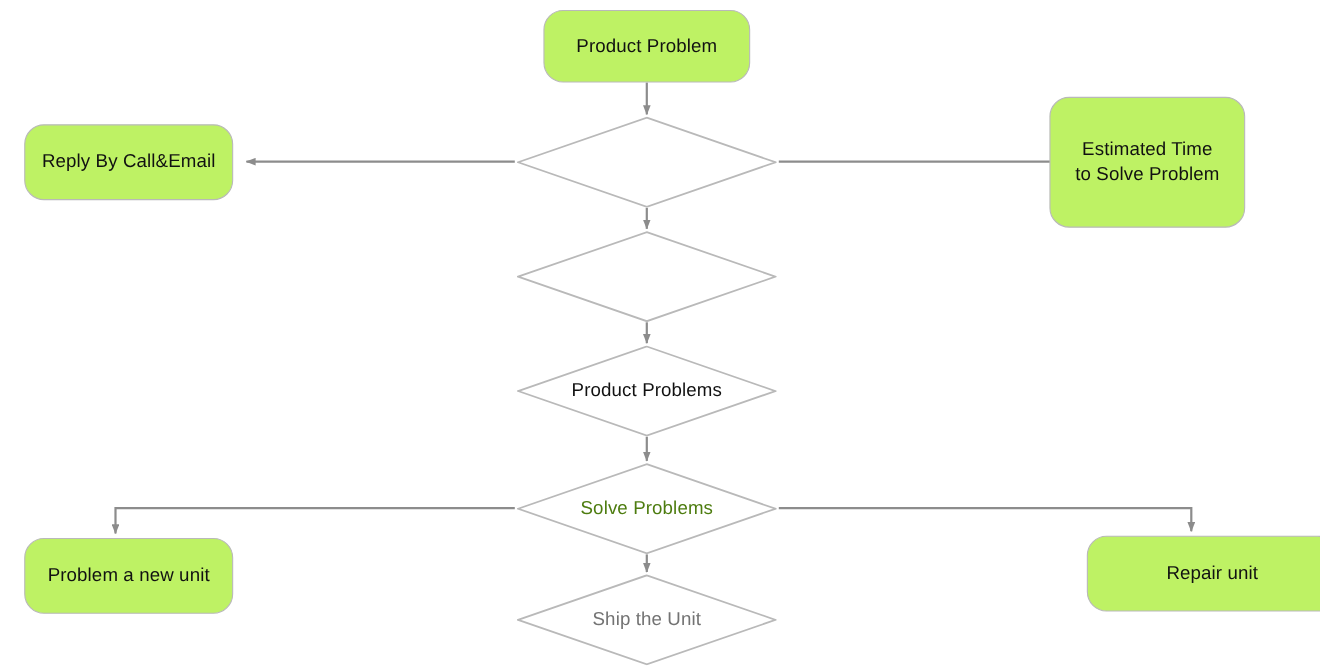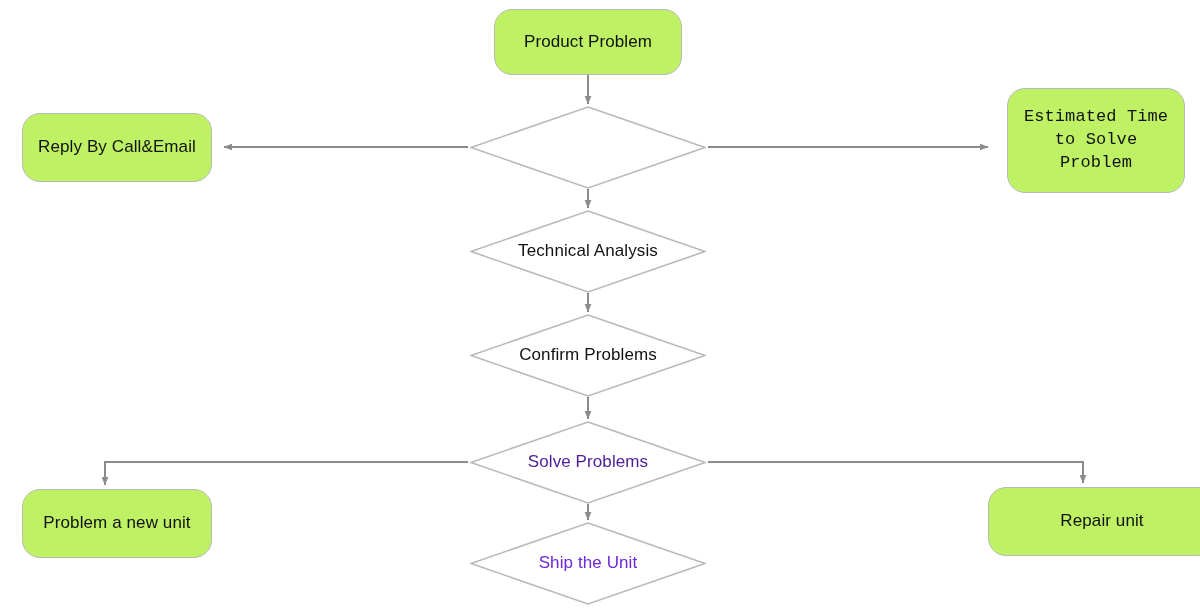--- a/index.html
+++ b/index.html
@@ -89,31 +89,31 @@
         <path d="M 588 504 L 588 520" fill="none" stroke="#8c8c8c" stroke-width="2" stroke-linejoin="miter" stroke-linecap="butt" marker-end="url(#arrowhead)"></path>
       </g>
   </svg>
 
   <div id="nodes-group">
       <div class="node node-box" style="left: 494px; top: 9px; width: 188px; height: 66px; border-color: rgb(185, 185, 185);"><span class="node-label" style="color: rgb(17, 17, 17);">Product Problem</span></div>
       <div class="node node-diamond" style="left: 470px; top: 106px; width: 236px; height: 83px;"><svg class="diamond-shape" viewBox="0 0 236 83" preserveAspectRatio="none">
           <polygon points="118,1 235,41.5 118,82 1,41.5" fill="#ffffff" stroke="#b9b9b9" stroke-width="1.6"></polygon>
         </svg></div>
       <div class="node node-box" style="left: 22px; top: 113px; width: 190px; height: 69px; border-color: rgb(185, 185, 185);"><span class="node-label" style="color: rgb(17, 17, 17);">Reply By Call&amp;Email</span></div>
-      <div class="node node-box" style="left: 1007px; top: 88px; width: 178px; height: 105px; border-color: rgb(185, 185, 185); font-family: Liberation Mono, monospace;"><span class="node-label" style="color: rgb(17, 17, 17);">Estimated Time
+      <div class="node node-box" style="left: 954px; top: 88px; width: 178px; height: 119px; border-color: rgb(185, 185, 185);"><span class="node-label" style="color: rgb(17, 17, 17);">Estimated Time
 to Solve Problem</span></div>
       <div class="node node-diamond" style="left: 470px; top: 210px; width: 236px; height: 83px;"><svg class="diamond-shape" viewBox="0 0 236 83" preserveAspectRatio="none">
           <polygon points="118,1 235,41.5 118,82 1,41.5" fill="#ffffff" stroke="#b9b9b9" stroke-width="1.6"></polygon>
-        </svg><span class="node-label" style="color: rgb(17, 17, 17);">Technical Analysis</span></div>
+        </svg></div>
       <div class="node node-diamond" style="left: 470px; top: 314px; width: 236px; height: 83px;"><svg class="diamond-shape" viewBox="0 0 236 83" preserveAspectRatio="none">
           <polygon points="118,1 235,41.5 118,82 1,41.5" fill="#ffffff" stroke="#b9b9b9" stroke-width="1.6"></polygon>
-        </svg><span class="node-label" style="color: rgb(17, 17, 17);">Confirm Problems</span></div>
+        </svg><span class="node-label" style="color: rgb(17, 17, 17);">Product Problems</span></div>
       <div class="node node-diamond" style="left: 470px; top: 421px; width: 236px; height: 83px;"><svg class="diamond-shape" viewBox="0 0 236 83" preserveAspectRatio="none">
           <polygon points="118,1 235,41.5 118,82 1,41.5" fill="#ffffff" stroke="#b9b9b9" stroke-width="1.6"></polygon>
-        </svg><span class="node-label" style="color: #4c1d95;">Solve Problems</span></div>
+        </svg><span class="node-label" style="color: #4d7c0f;">Solve Problems</span></div>
       <div class="node node-box" style="left: 22px; top: 489px; width: 190px; height: 69px; border-color: rgb(185, 185, 185);"><span class="node-label" style="color: rgb(17, 17, 17);">Problem a new unit</span></div>
       <div class="node node-box" style="left: 988px; top: 487px; width: 228px; height: 69px; border-color: rgb(185, 185, 185);"><span class="node-label" style="color: rgb(17, 17, 17);">Repair unit</span></div>
       <div class="node node-diamond" style="left: 470px; top: 522px; width: 236px; height: 83px;"><svg class="diamond-shape" viewBox="0 0 236 83" preserveAspectRatio="none">
           <polygon points="118,1 235,41.5 118,82 1,41.5" fill="#ffffff" stroke="#b9b9b9" stroke-width="1.6"></polygon>
-        </svg><span class="node-label" style="color: #6d28d9;">Ship the Unit</span></div>
+        </svg><span class="node-label" style="color: #737373;">Ship the Unit</span></div>
     </div>
 
 </div>
 
 </body></html>

